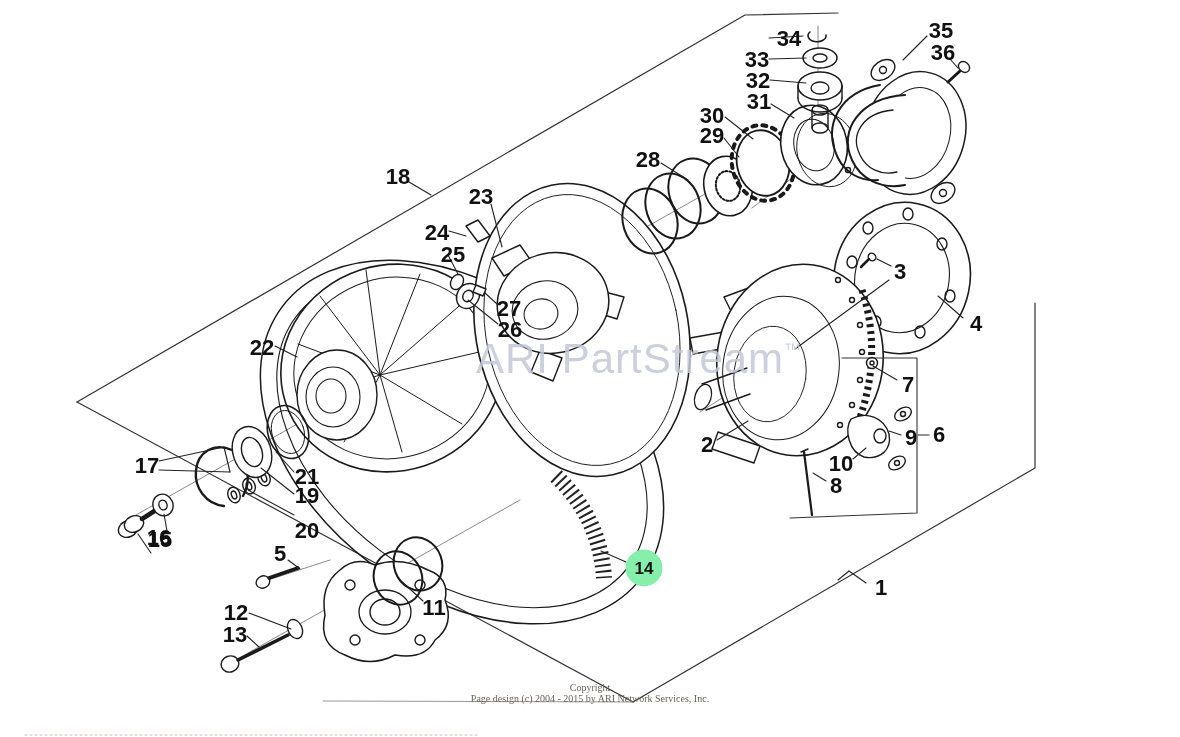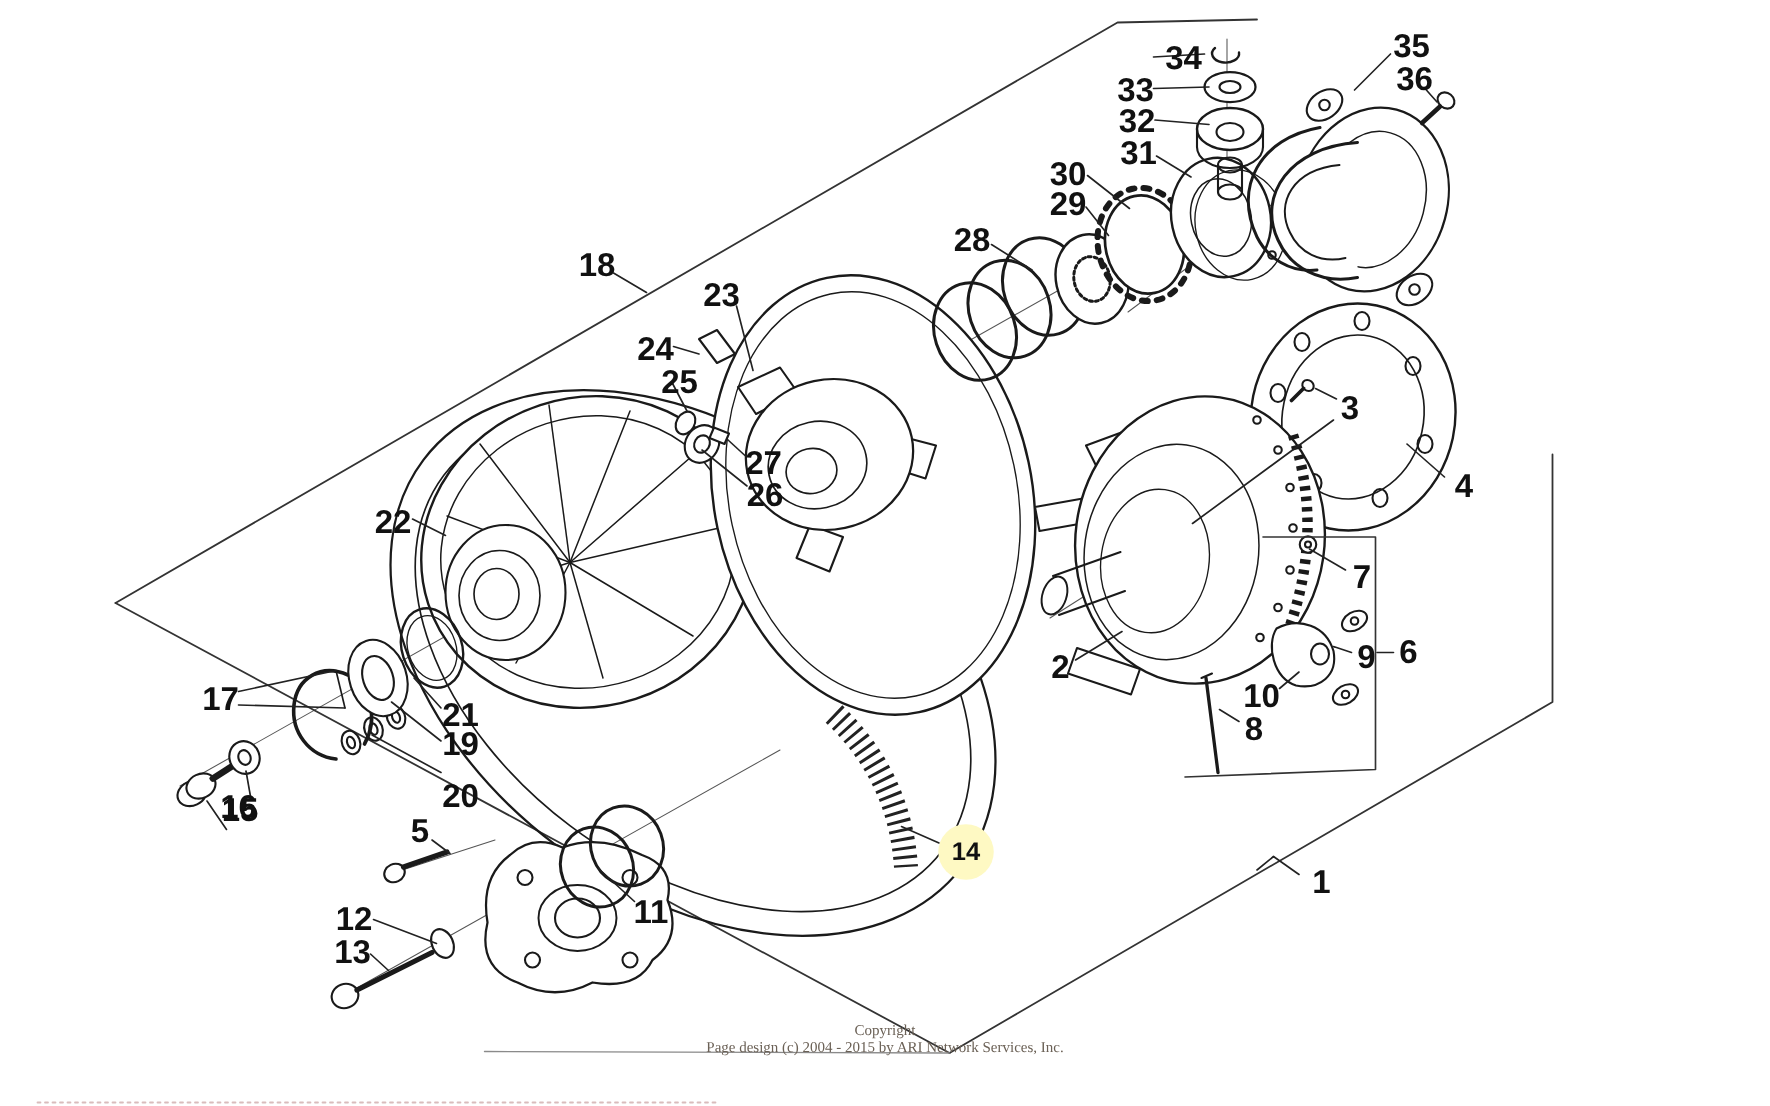--- a/index.html
+++ b/index.html
@@ -7,21 +7,21 @@
          font-family:"Liberation Sans", sans-serif;}
   #art{position:absolute;left:0;top:0;z-index:2;}
   .watermark{position:absolute;left:476px;top:335px;z-index:4;
     font-size:42px;font-weight:400;letter-spacing:1px;color:#c3c8d7;opacity:.85;
     font-family:"Liberation Sans", sans-serif;white-space:nowrap;}
   .watermark sup{font-size:17px;vertical-align:18px;letter-spacing:0;}
   #callouts{position:absolute;left:0;top:0;width:1180px;height:737px;z-index:6;pointer-events:none;}
   .callout{position:absolute;transform:translate(-50%,-50%);
     font-weight:bold;font-size:22px;color:#111;line-height:1;pointer-events:auto;cursor:pointer;
     font-family:"Liberation Sans", sans-serif;}
-  .callout.hl{background:#fef9c3;border-radius:50%;width:37px;height:37px;
+  .callout.hl{background:#86efac;border-radius:50%;width:37px;height:37px;
     display:flex;align-items:center;justify-content:center;font-size:17px;}
   .footer{position:absolute;left:0;right:0;top:682px;z-index:5;text-align:center;
     color:#6b6156;font-size:10px;line-height:11px;font-family:Liberation Serif, serif;}
 </style>
 </head>
 <body>
 
 <div id="stage">
 
   <svg id="art" width="1180" height="737" viewBox="0 0 1180 737" fill="none" stroke="#1a1a1a" stroke-width="1.4" stroke-linecap="round" stroke-linejoin="round">
@@ -267,20 +267,21 @@
         <line x1="725" y1="117" x2="753" y2="139"></line>
         <line x1="771" y1="104" x2="794" y2="118"></line>
         <line x1="770" y1="80" x2="806" y2="83"></line>
         <line x1="769" y1="59" x2="806" y2="58"></line>
         <line x1="769" y1="38" x2="803" y2="36"></line>
         <line x1="927" y1="36" x2="903" y2="60"></line>
         <line x1="950" y1="59" x2="958" y2="68"></line>
       </g>
   </svg>
 
+  <div class="watermark"><span>ARI PartStream</span><sup>™</sup></div>
 
   <div id="callouts">
       <div class="callout" style="left: 881px; top: 588px;">1</div>
       <div class="callout" style="left: 707px; top: 445px;">2</div>
       <div class="callout" style="left: 900px; top: 272px;">3</div>
       <div class="callout" style="left: 976px; top: 324px;">4</div>
       <div class="callout" style="left: 280px; top: 554px;">5</div>
       <div class="callout" style="left: 939px; top: 435px;">6</div>
       <div class="callout" style="left: 908px; top: 385px;">7</div>
       <div class="callout" style="left: 836px; top: 486px;">8</div>

